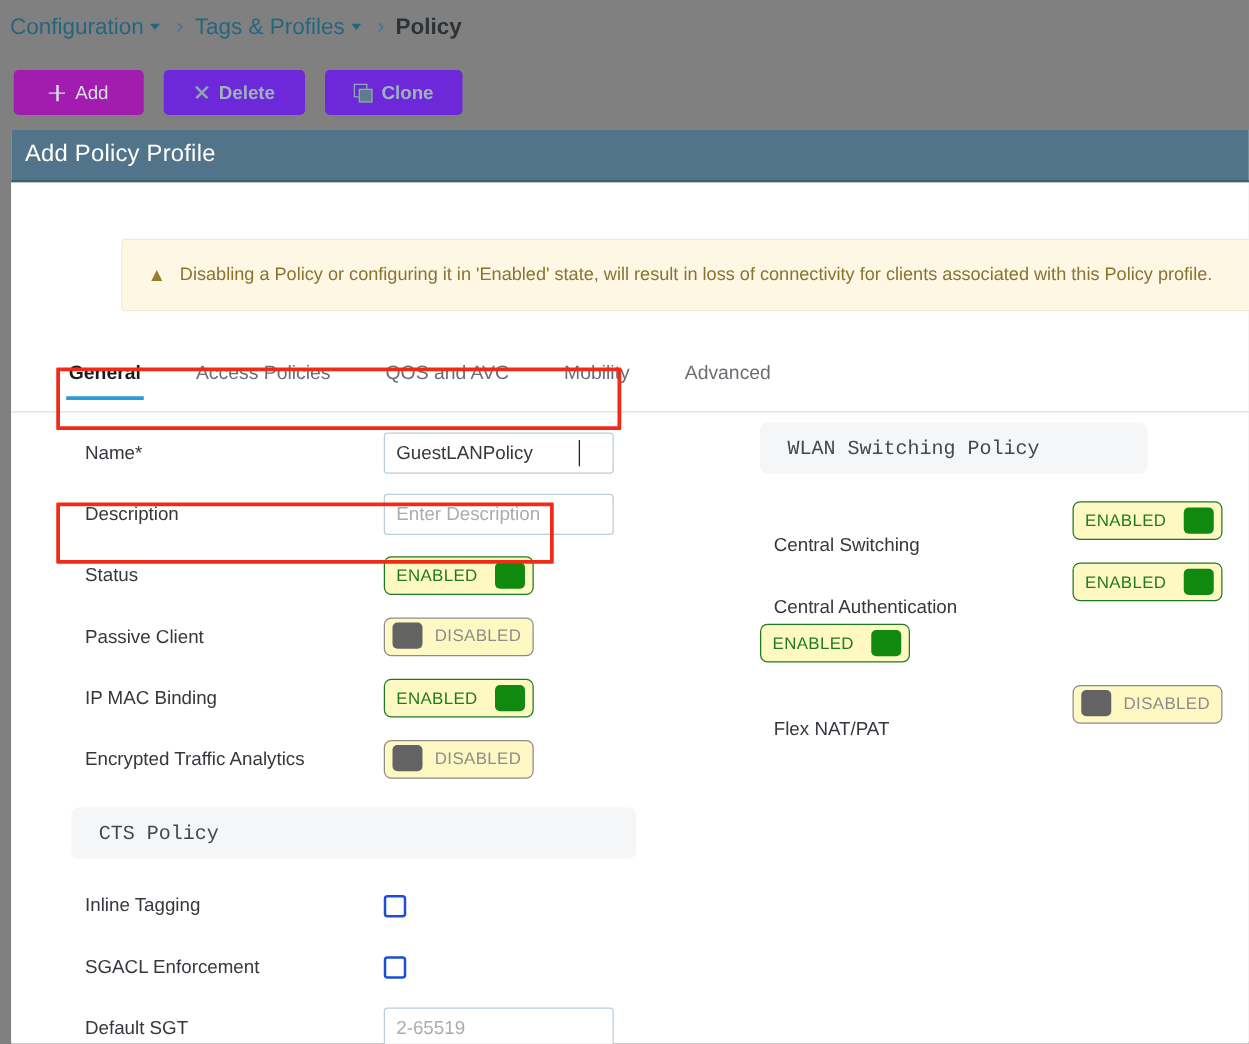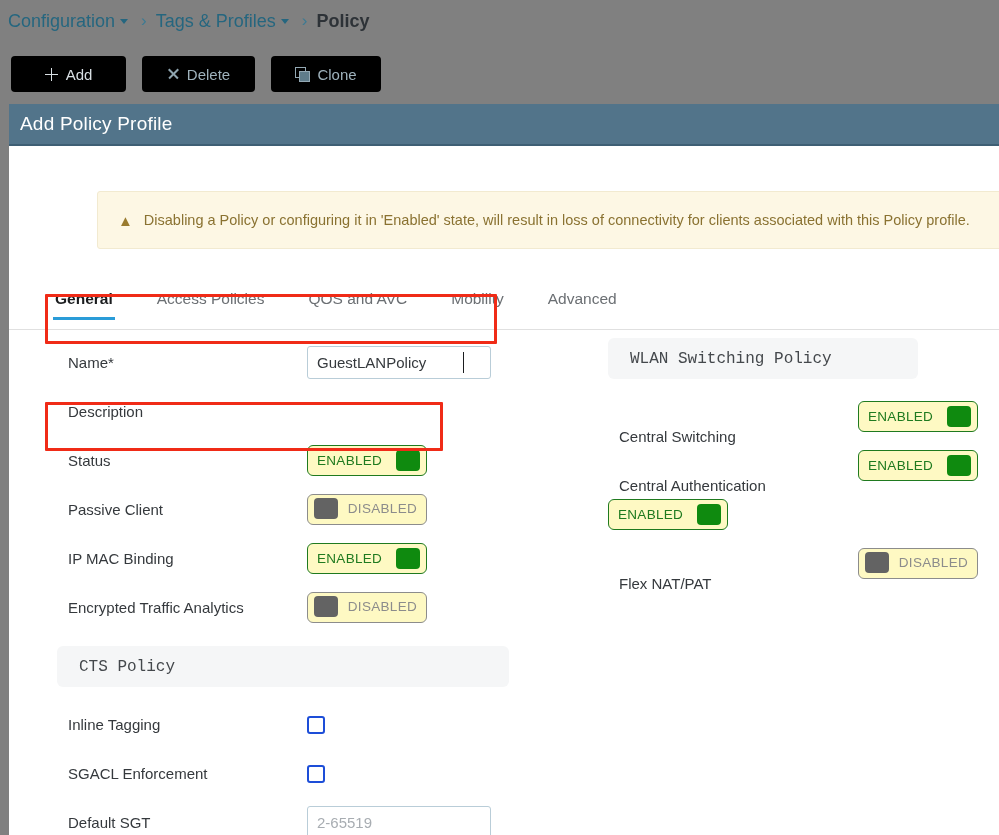--- a/index.html
+++ b/index.html
@@ -78,29 +78,30 @@
     display: flex;
     align-items: center;
     justify-content: center;
     gap: 8px;
     font-size: 15px;
     padding: 0 18px;
     border: none;
     cursor: pointer;
   }
   .tbtn.primary {
-    background: #000000;
+    background: #a21caf;
     color: #d8dfe3;
-    width: 115px;
+    width: 104px;
   }
   .tbtn.disabled {
-    background: #000000;
+    background: #6d28d9;
     color: #9fb2bc;
     width: 113px;
     cursor: default;
+    font-weight: bold;
   }
   .tbtn.disabled.clone { width: 110px; }
   .ico-plus {
     position: relative;
     width: 13px; height: 13px;
     display: inline-block;
   }
   .ico-plus::before, .ico-plus::after {
     content: "";
     position: absolute;
@@ -422,20 +423,23 @@
         <div class="row">
           <div class="lbl">Name*</div>
           <div class="ctl name-wrap">
             <input class="txt wide" type="text" value="GuestLANPolicy" style="">
             <span class="caret"></span>
           </div>
         </div>
 
         <div class="row">
           <div class="lbl">Description</div>
+          <div class="ctl">
+            <input class="txt wide" type="text" placeholder="Enter Description" style="">
+          </div>
         </div>
 
         <div class="row">
           <div class="lbl">Status</div>
           <div class="ctl toggle on">
             <span class="tlabel">ENABLED</span>
             <span class="knob"></span>
           </div>
         </div>
 

